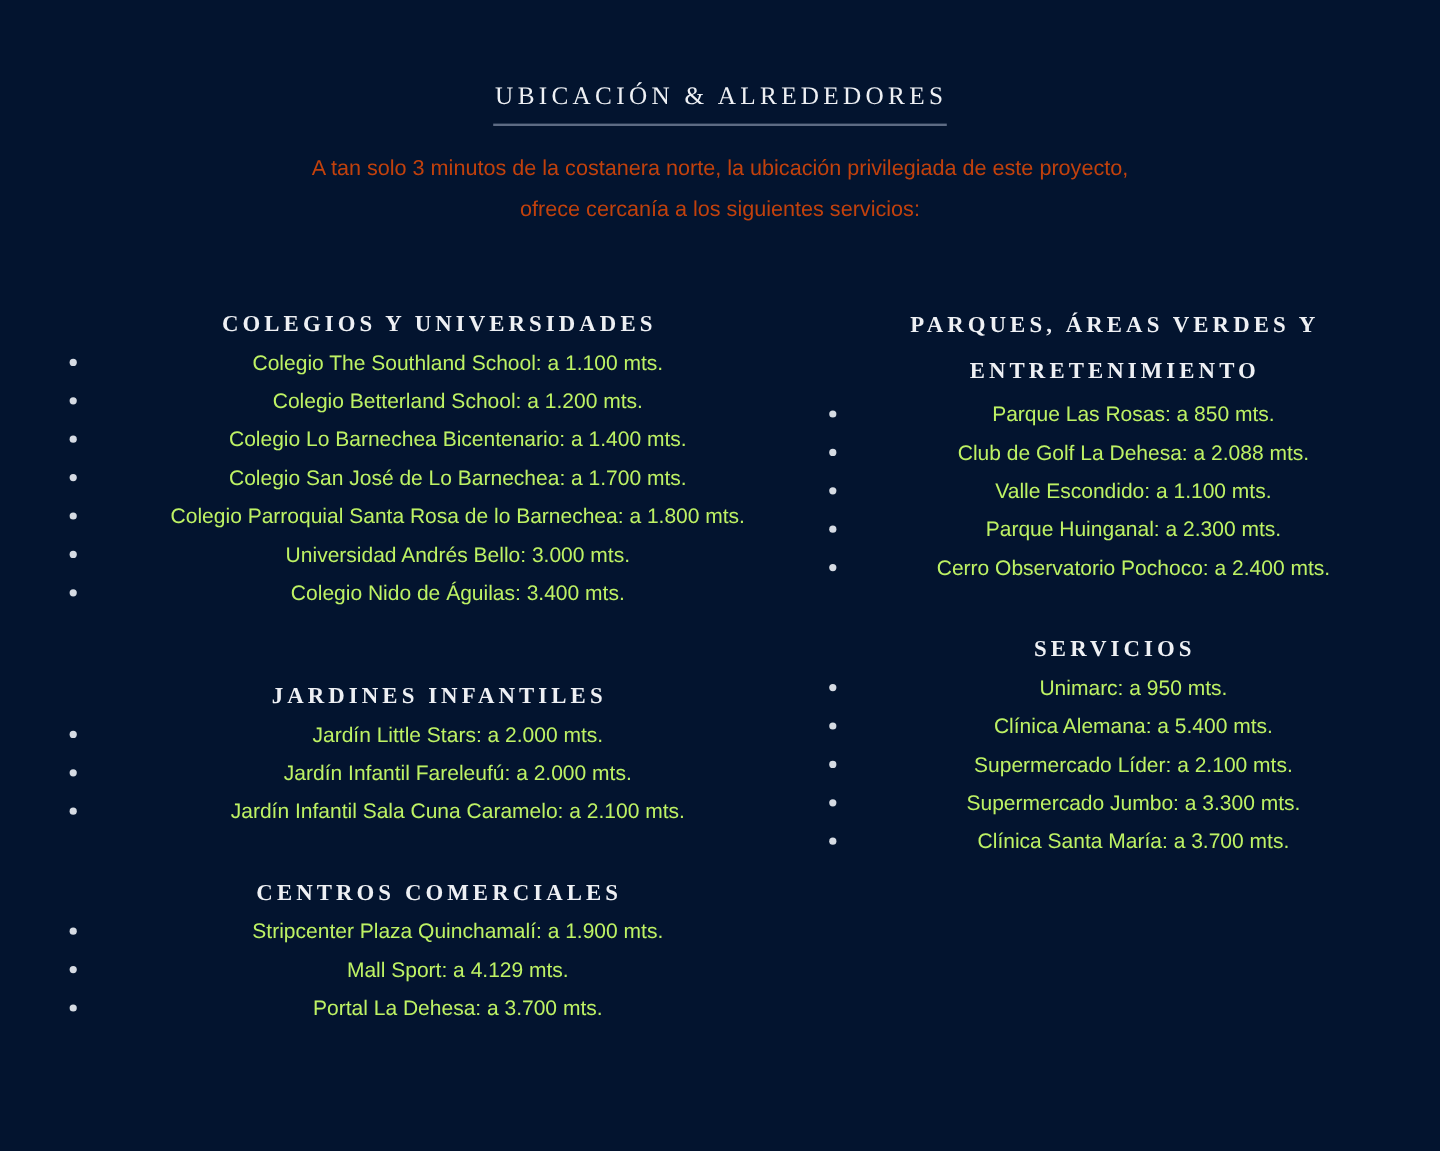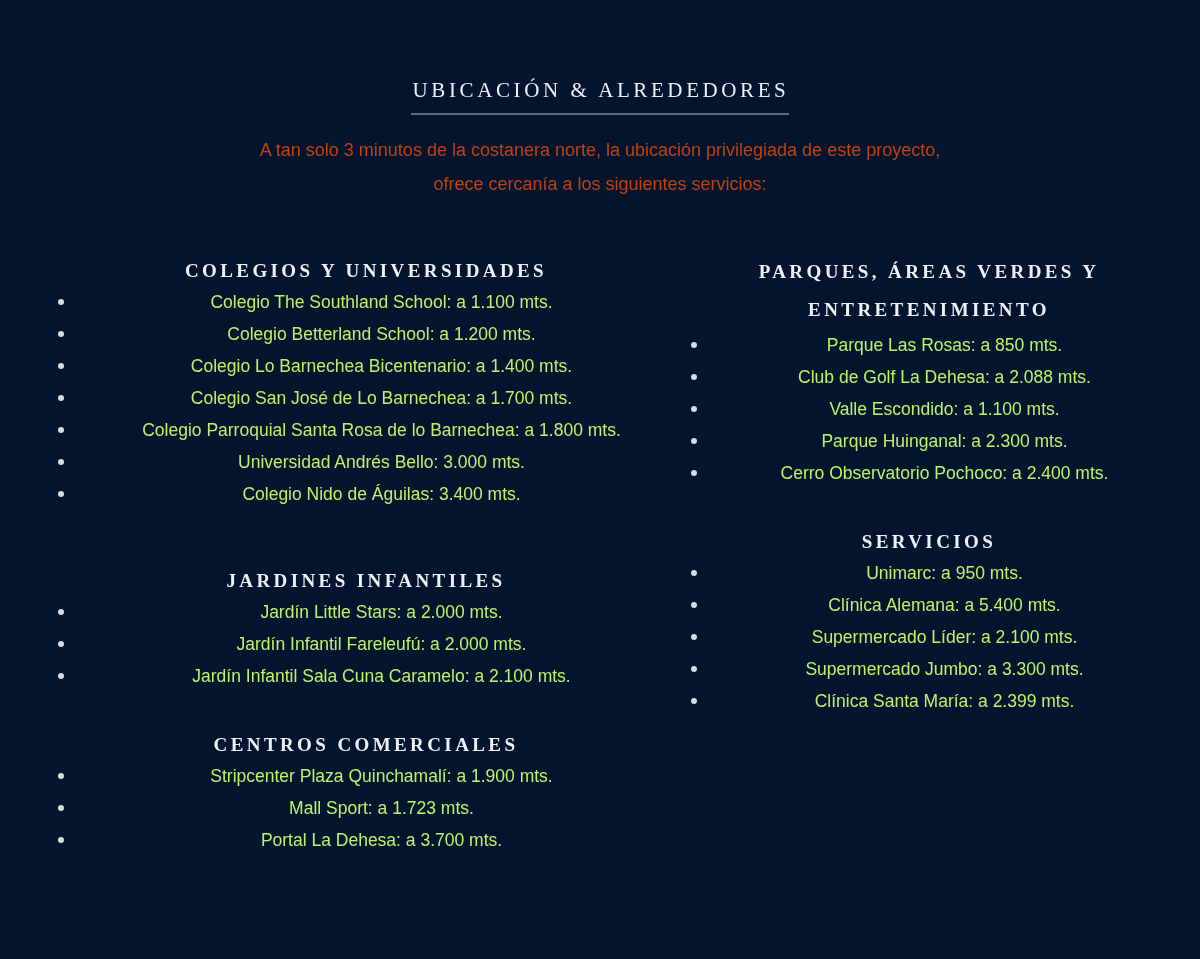--- a/index.html
+++ b/index.html
@@ -10,21 +10,21 @@
       width: 1200px;
       height: 959px;
       background: #03142f;
       color: #dfe3ea;
       font-family: "Liberation Sans", sans-serif;
       position: relative;
       overflow: hidden;
     }
     .header {
       position: absolute;
-      top: 78px;
+      top: 68px;
       left: 0;
       width: 1200px;
       text-align: center;
     }
     .title {
       display: inline-block;
       font-family: "Liberation Serif", serif;
       font-size: 21px;
       letter-spacing: 3.6px;
       color: #eef0f4;
@@ -122,21 +122,21 @@
       <li><span class="bullet"></span><span>Jardín Infantil Sala Cuna Caramelo: a 2.100 mts.</span></li>
     </ul>
   </section>
 
   <div class="gap-jardines"></div>
 
   <section class="section">
     <h2 class="section-title">CENTROS COMERCIALES</h2>
     <ul class="items">
       <li><span class="bullet"></span><span>Stripcenter Plaza Quinchamalí: a 1.900 mts.</span></li>
-      <li><span class="bullet"></span><span>Mall Sport: a 1.723 mts.</span></li>
+      <li><span class="bullet"></span><span>Mall Sport: a 4.129 mts.</span></li>
       <li><span class="bullet"></span><span>Portal La Dehesa: a 3.700 mts.</span></li>
     </ul>
   </section>
 </div>
 
 <div class="col col-right">
   <section class="section">
     <h2 class="section-title two-line">
       <div>PARQUES, ÁREAS VERDES Y</div>
       <div>ENTRETENIMIENTO</div>
@@ -152,16 +152,16 @@
 
   <div class="gap-parques"></div>
 
   <section class="section">
     <h2 class="section-title">SERVICIOS</h2>
     <ul class="items">
       <li><span class="bullet"></span><span>Unimarc: a 950 mts.</span></li>
       <li><span class="bullet"></span><span>Clínica Alemana: a 5.400 mts.</span></li>
       <li><span class="bullet"></span><span>Supermercado Líder: a 2.100 mts.</span></li>
       <li><span class="bullet"></span><span>Supermercado Jumbo: a 3.300 mts.</span></li>
-      <li><span class="bullet"></span><span>Clínica Santa María: a 2.399 mts.</span></li>
+      <li><span class="bullet"></span><span>Clínica Santa María: a 3.700 mts.</span></li>
     </ul>
   </section>
 </div>
 
 </body></html>

